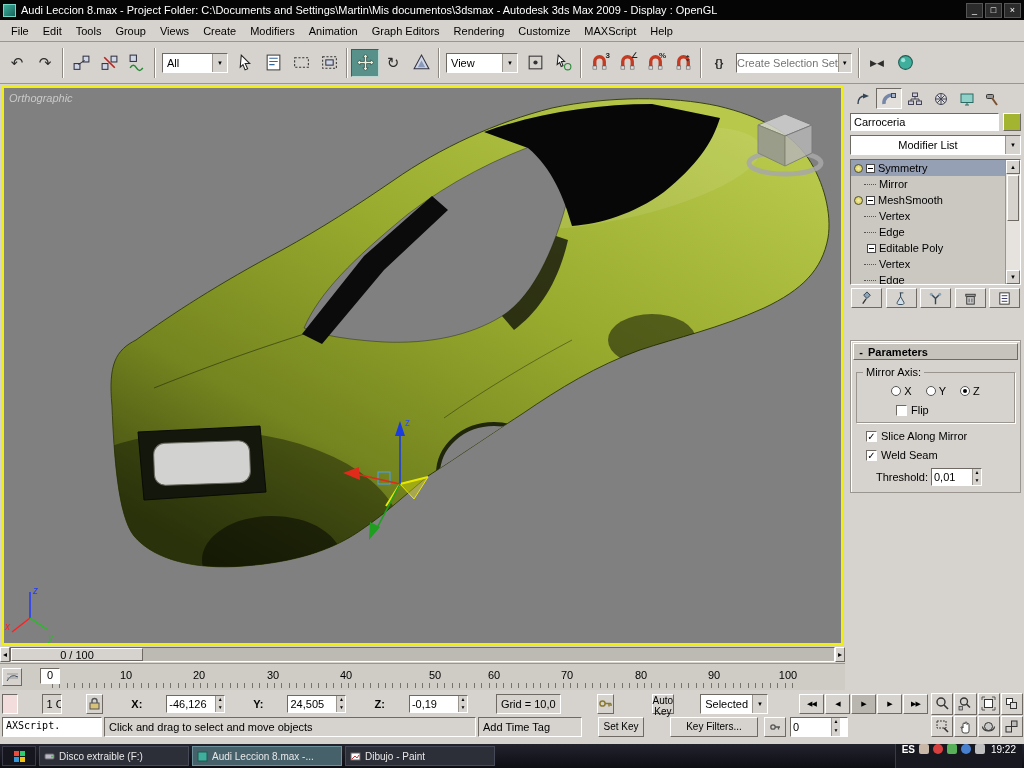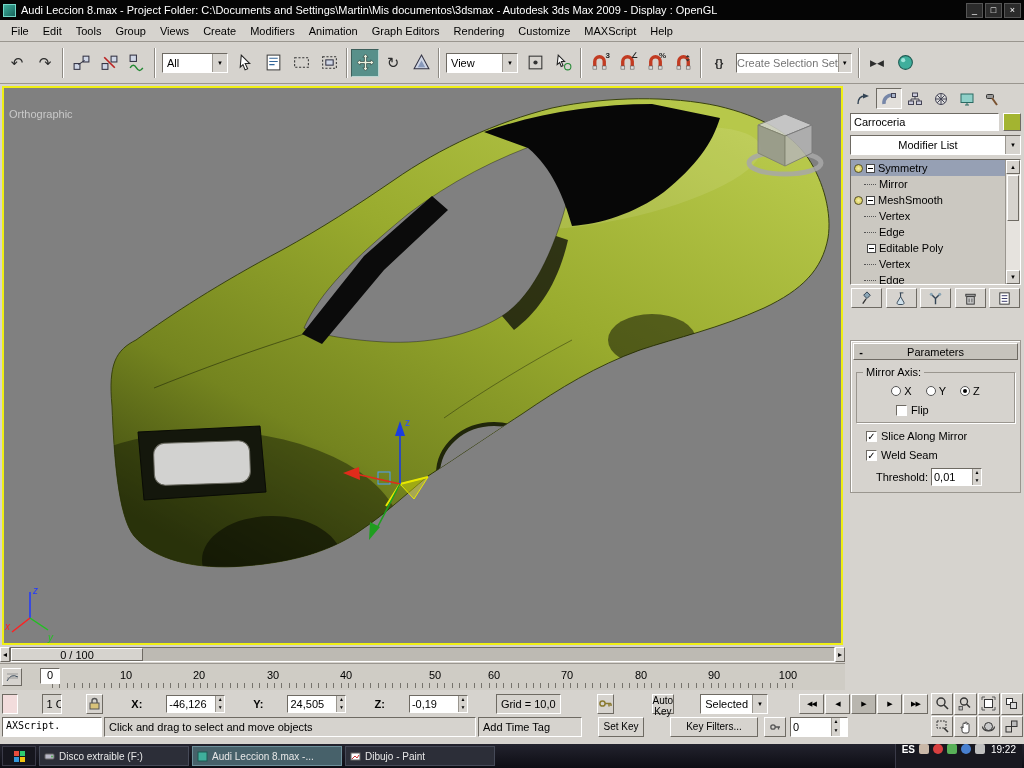--- a/index.html
+++ b/index.html
@@ -42,21 +42,21 @@
   .combo .cval { flex:1; padding:0 4px; white-space:nowrap; overflow:hidden; }
   .combo .cbtn { width:15px; height:100%; display:flex; align-items:center; justify-content:center;
     font-size:6px; background:#d6d3ce; border-left:1px solid #9a968f; }
   .combo input { border:0; outline:0; width:100%; font-size:11px; font-family:inherit; }
   .glyph9 { font-size:9px; font-weight:bold; }
   .glyph11 { font-size:11px; font-weight:bold; }
 
   
   .viewport { position:absolute; left:2px; top:86px; width:841px; height:559px;
     background:#808080; border:2px solid #efef14; }
-  .vplabel { position:absolute; left:5px; top:20px; color:#c9c9c9; font-size:11px; z-index:5; }
+  .vplabel { position:absolute; left:5px; top:4px; color:#c9c9c9; font-size:11px; z-index:5;font-style:italic; }
   .viewport svg.scene { position:absolute; left:0; top:0; }
 
   
   .cmdpanel { position:absolute; left:847px; top:86px; width:177px; height:604px; background:#d6d3ce; padding:1px 3px; }
   .tabs { display:flex; height:23px; align-items:center; }
   .tab { width:26px; height:21px; display:flex; align-items:center; justify-content:center; }
   .tab svg { width:16px; height:14px; }
   .tab.active { border:1px solid; border-color:#6e6a63 #ffffff #ffffff #6e6a63; background:#e2dfda; }
   .namerow { display:flex; gap:4px; margin-top:3px; align-items:center; }
   .namefield { flex:1; height:18px; background:#fff; border:1px solid; border-color:#6e6a63 #fff #fff #6e6a63; }
@@ -77,21 +77,21 @@
   .sarr { height:14px; display:flex; align-items:center; justify-content:center; font-size:6px; }
   .sthumb { height:46px; margin:1px; }
   .sfill { flex:1; }
   .stackbtns { display:flex; justify-content:space-between; margin-top:3px; padding:0 1px; }
   .stkbtn { width:31px; height:20px; display:flex; align-items:center; justify-content:center; }
   .stkbtn svg { width:15px; height:15px; }
   .rollout { margin-top:32px; border:1px solid #9a968f; box-shadow:1px 1px 0 #fff inset; padding:2px; }
   .rohead { height:17px; display:flex; align-items:center; background:#c6c3bc;
     border:1px solid; border-color:#fff #6e6a63 #6e6a63 #fff; font-weight:bold; }
   .rohead .rominus { width:14px; text-align:center; font-weight:bold; }
-  .rohead .rotitle { flex:1; text-align:center; margin-right:14px; font-weight:normal; }
+  .rohead .rotitle { flex:1; text-align:left; margin-right:14px; font-weight:bold; }
   .robody { padding:6px 3px 4px; }
   .groupbox { position:relative; border:1px solid #9a968f; box-shadow:1px 1px 0 #fff; margin-top:6px; padding:12px 7px 6px; }
   .grouplabel { position:absolute; top:-7px; left:6px; background:#d6d3ce; padding:0 3px; }
   .radiorow { display:flex; justify-content:center; gap:14px; }
   .ritem { display:flex; align-items:center; gap:3px; }
   .radio { width:10px; height:10px; border-radius:50%; background:#fff; border:1px solid #555; position:relative; }
   .radio.sel::after { content:""; position:absolute; left:2px; top:2px; width:4px; height:4px; border-radius:50%; background:#000; }
   .cbrow { display:flex; align-items:center; gap:4px; margin-top:7px; }
   .cbox { width:11px; height:11px; background:#fff; border:1px solid; border-color:#6e6a63 #fff #fff #6e6a63;
     font-size:10px; line-height:9px; text-align:center; font-weight:bold; font-style:normal; }

